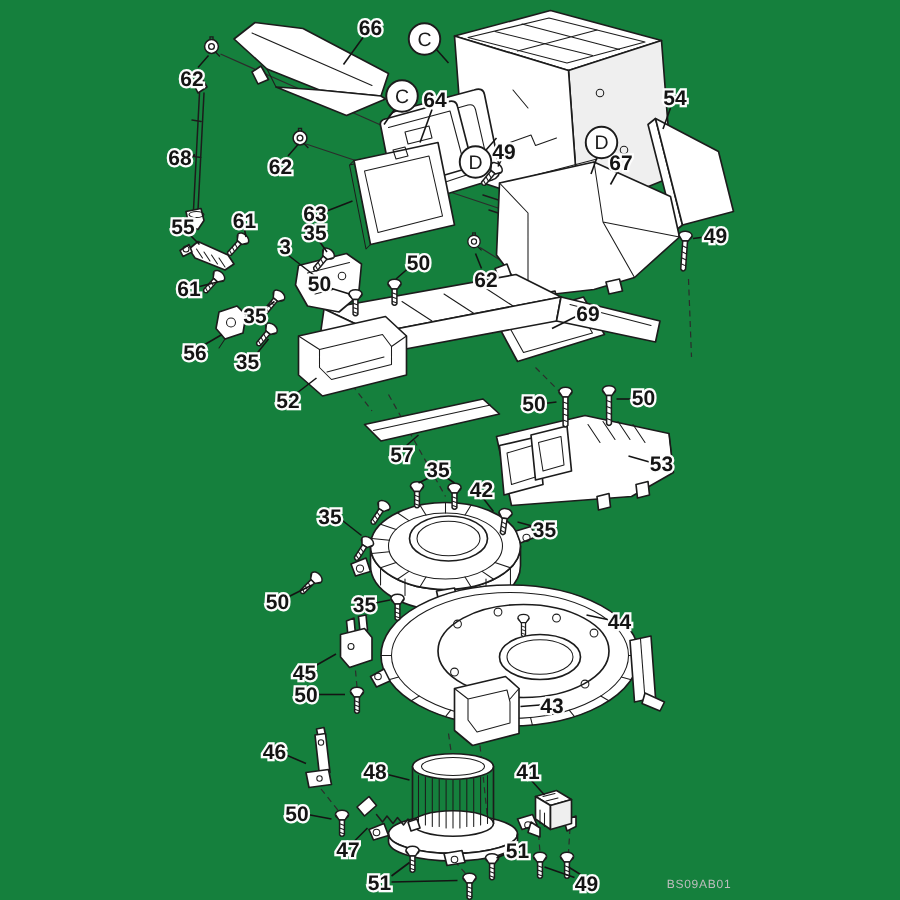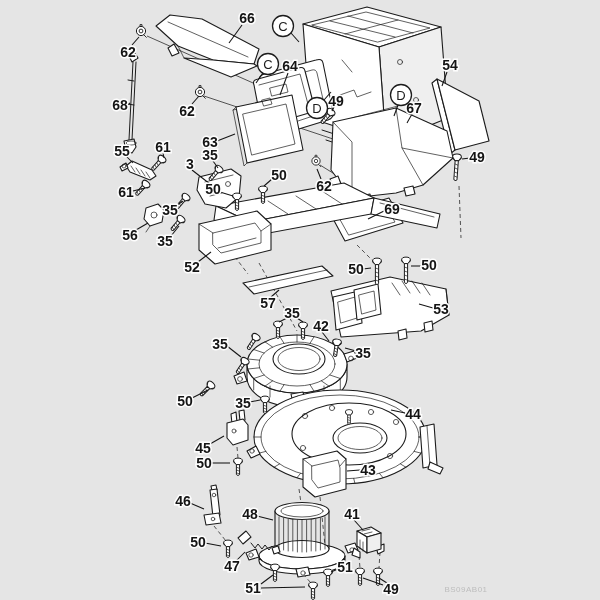--- a/index.html
+++ b/index.html
@@ -1,16 +1,16 @@
 <!DOCTYPE html>
 <html><head>
 <meta charset="utf-8">
 <style>
   html,body{margin:0;padding:0;background:#fff;width:600px;height:600px;overflow:hidden;}
-  #stage{width:600px;height:600px;background:#e5e5e5;position:relative;font-family:"Liberation Sans",sans-serif;}
+  #stage{width:600px;height:600px;background:#15803d;position:relative;font-family:"Liberation Sans",sans-serif;}
   svg{display:block}
   .p{fill:#fff;stroke:#1c1c1c;stroke-width:1.1;stroke-linejoin:round;stroke-linecap:round}
   .sh{fill:#efefef;stroke:#1c1c1c;stroke-width:1.1;stroke-linejoin:round}
   .l{fill:none;stroke:#1c1c1c;stroke-width:1;stroke-linejoin:round;stroke-linecap:round}
   .thin{stroke-width:.7}
   .aux{fill:none;stroke:#2c2c2c;stroke-width:.8}
   .dash{stroke-dasharray:4 3}
   .lead{stroke:#141414;stroke-width:1.05;fill:none}
   .callout{font:bold 14px "Liberation Sans",sans-serif;fill:#141414;text-anchor:middle;
            paint-order:stroke;stroke:#fdfdfd;stroke-width:3px}

